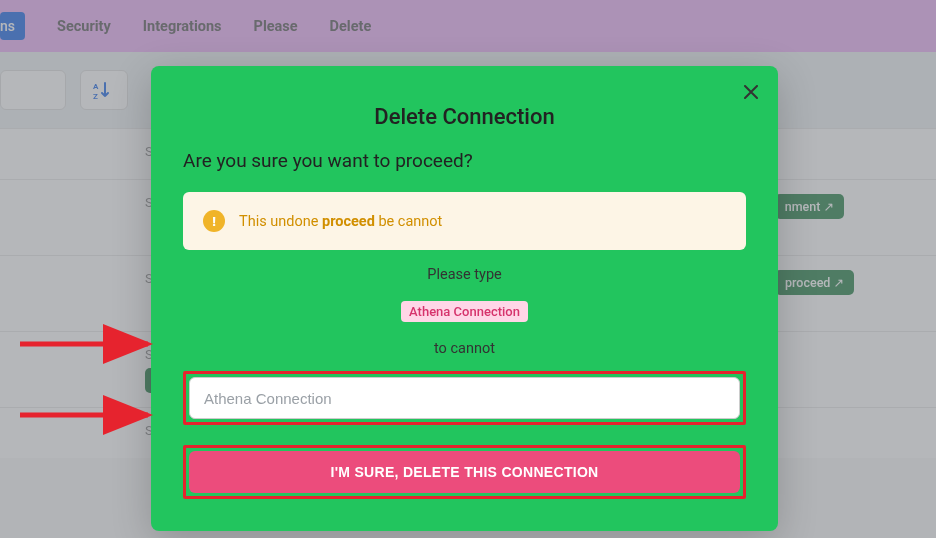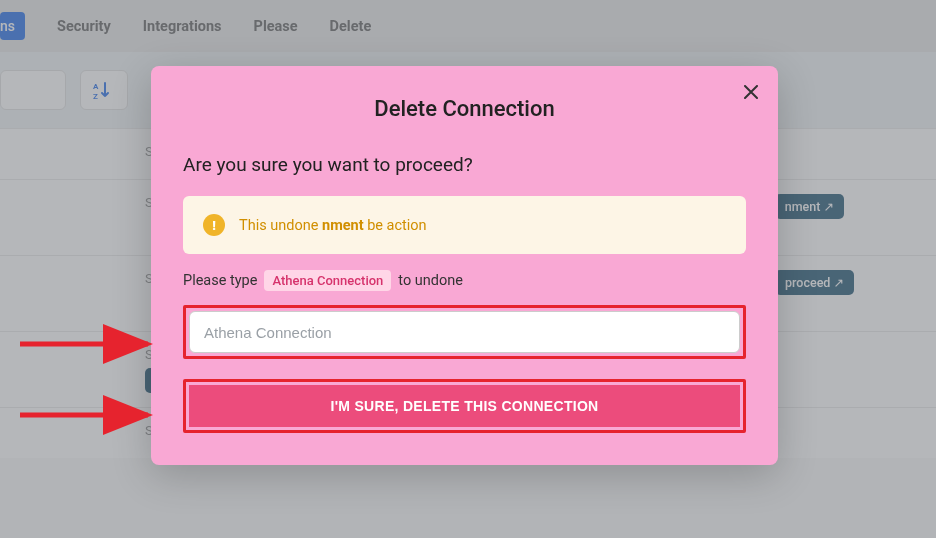--- a/index.html
+++ b/index.html
@@ -14,21 +14,21 @@
     .backdrop {
       position: absolute;
       inset: 0;
       filter: grayscale(0.1);
     }
     .tabs {
       display: flex;
       align-items: center;
       gap: 32px;
       padding: 12px 0 12px 0;
-      background: #e5e5e5;
+      background: #f0abfc;
     }
     .tab-active {
       background: #0b63f6;
       color: #fff;
       padding: 6px 10px 6px 0;
       border-radius: 4px;
       font-size: 14px;
       font-weight: 500;
     }
     .tab {
@@ -83,45 +83,45 @@
     }
     .row-label {
       color: #888;
       font-size: 13.5px;
       margin-bottom: 6px;
     }
     .chip {
       display: inline-flex;
       align-items: center;
       gap: 6px;
-      background: #0c4a6e;
+      background: #15803d;
       color: #fff;
       padding: 5px 10px;
       border-radius: 5px;
       font-size: 12.5px;
       font-weight: 500;
     }
     .row-value-dash {
       color: #888;
       font-size: 13px;
     }
     .overlay {
       position: absolute;
       inset: 0;
       background: rgba(120, 124, 130, 0.55);
     }
     .modal {
       position: absolute;
       left: 151px;
       top: 66px;
       width: 627px;
-      background: #f9a8d4;
+      background: #22c55e;
       border-radius: 8px;
       box-shadow: 0 10px 40px rgba(0,0,0,0.2);
-      padding: 24px 32px 32px 32px;
+      padding: 32px 32px 32px 32px;
     }
     .close {
       position: absolute;
       top: 16px;
       right: 20px;
       font-size: 20px;
       color: #444;
       cursor: pointer;
       background: none;
       border: none;
@@ -130,21 +130,21 @@
     .modal-title {
       text-align: center;
       font-size: 22px;
       font-weight: 500;
       color: #222;
       margin-top: 6px;
     }
     .modal-question {
       font-size: 19px;
       color: #222;
-      margin-top: 32px;
+      margin-top: 20px;
       font-weight: 400;
     }
     .warning-box {
       background: #fdf5e6;
       border-radius: 6px;
       display: flex;
       align-items: center;
       gap: 14px;
       padding: 18px 20px;
       margin-top: 20px;
@@ -169,21 +169,22 @@
     .warn-text b {
       font-weight: 700;
     }
     .confirm-line {
       margin-top: 16px;
       font-size: 14.5px;
       color: #333;
       display: flex;
       align-items: center;
       flex-wrap: wrap;
-      gap: 7px;
+      gap: 18px;
+      flex-direction: column;
     }
     .badge-name {
       background: #ffd6e7;
       color: #d6336c;
       padding: 3px 8px;
       border-radius: 4px;
       font-size: 13px;
       font-weight: 500;
     }
     .input-wrap {
@@ -208,21 +209,21 @@
       border: 3px solid #e6232e;
       border-radius: 2px;
       padding: 3px;
     }
     .delete-btn {
       width: 100%;
       height: 42px;
       background: #ec4c7c;
       color: #fff;
       border: none;
-      border-radius: 0;
+      border-radius: 6px;
       font-size: 14px;
       font-weight: 600;
       letter-spacing: 0.3px;
       cursor: pointer;
     }
     .arrow-annot {
       position: absolute;
       pointer-events: none;
     }
   </style>
@@ -289,27 +290,27 @@
   <button class="close">
     <svg width="14" height="14" viewBox="0 0 14 14">
       <path d="M1 1 L13 13 M13 1 L1 13" stroke="#333" stroke-width="2" stroke-linecap="round"></path>
     </svg>
   </button>
   <h2 class="modal-title">Delete Connection</h2>
   <p class="modal-question">Are you sure you want to proceed?</p>
   <div class="warning-box">
     <div class="warn-icon">!</div>
     <div class="warn-text">
-      <span>This undone </span><b>nment</b><span> be action</span>
+      <span>This undone </span><b>proceed</b><span> be cannot</span>
     </div>
   </div>
   <div class="confirm-line">
     <span>Please type</span>
     <span class="badge-name">Athena Connection</span>
-    <span>to undone</span>
+    <span>to cannot</span>
   </div>
   <div class="input-wrap">
     <input type="text" class="confirm-input" placeholder="Athena Connection" style="">
   </div>
   <div class="btn-wrap">
     <button class="delete-btn">I'M SURE, DELETE THIS CONNECTION</button>
   </div>
 </div>
 
 <svg class="arrow-annot" style="left:20px; top:324px;" width="140" height="40">

